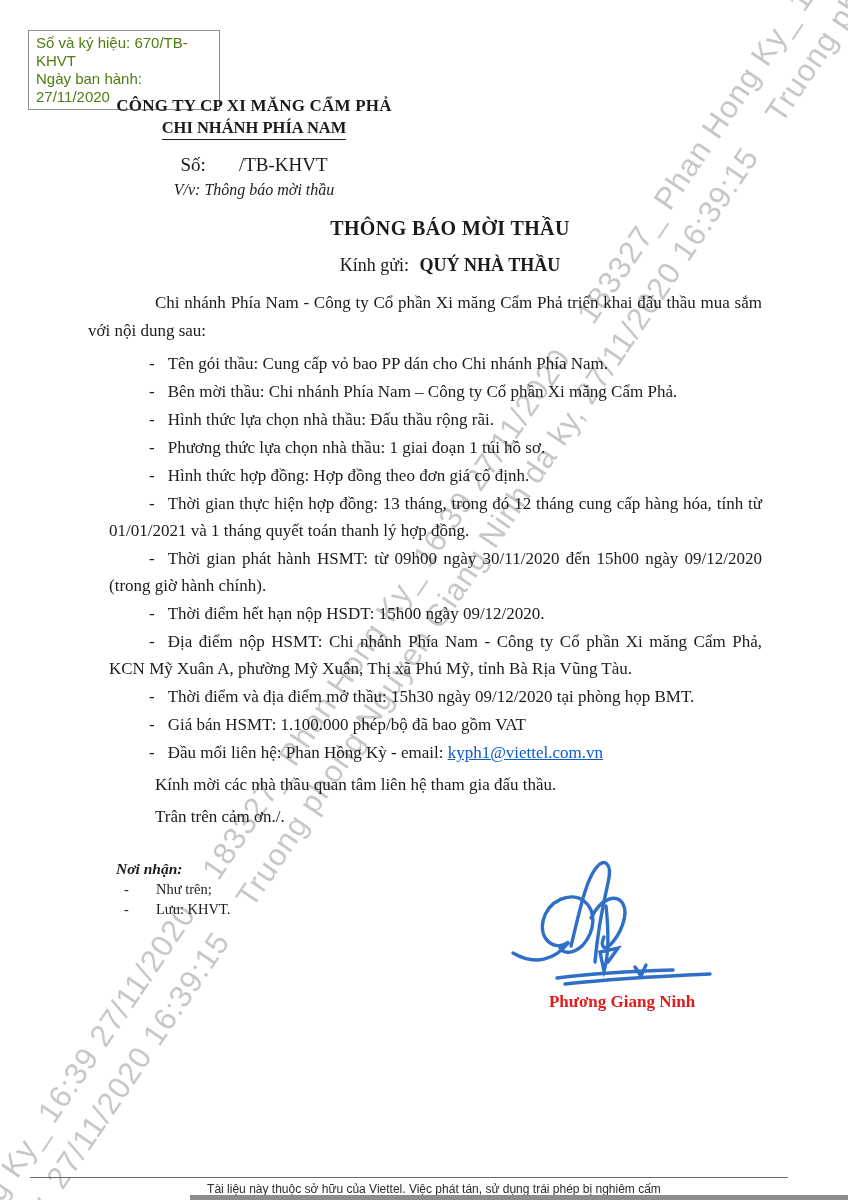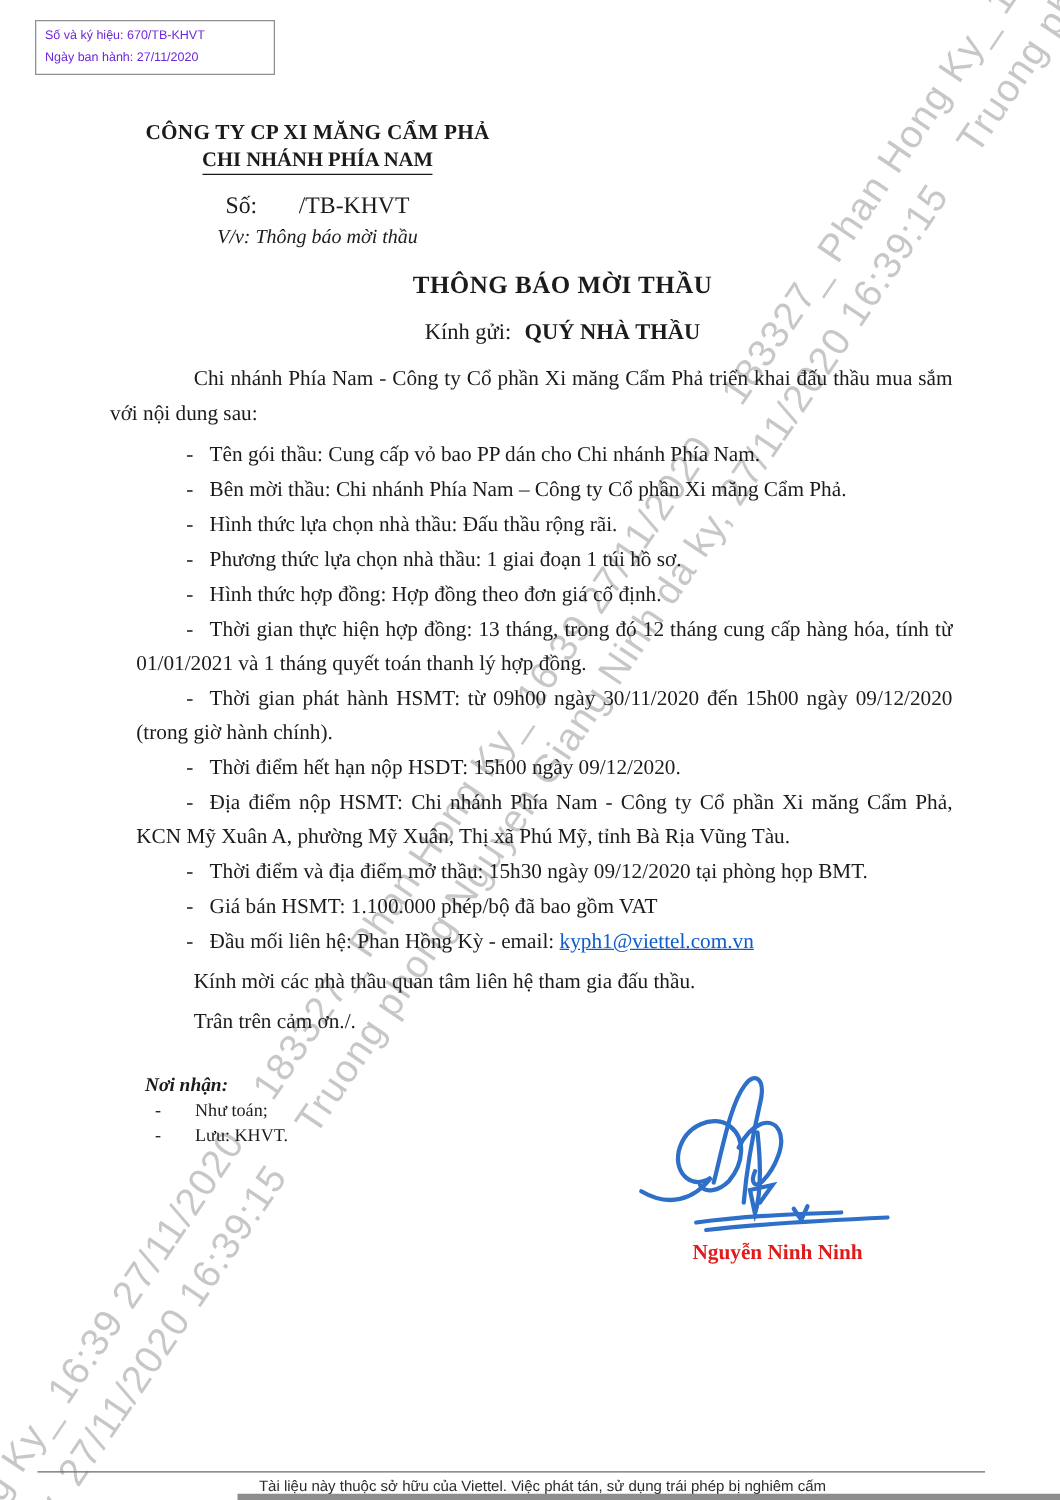--- a/index.html
+++ b/index.html
@@ -12,24 +12,24 @@
   .wm {
     position:absolute; white-space:nowrap; pointer-events:none;
     font-family:"Liberation Sans","DejaVu Sans",sans-serif;
     font-size:31px; letter-spacing:1px; color:#c7c7c7;
     transform:rotate(-56deg); transform-origin:0 0;
   }
   .wm-a1 { left:-180px; top:1422px; }
   .wm-a2 { left:-300px; top:1678px; }
   
   .stamp-box {
-    position:absolute; left:28px; top:16px; width:176px;
+    position:absolute; left:28px; top:30px; width:176px;
     border:1px solid #8f8f8f; padding:3px 7px;
     font-family:"Liberation Sans","DejaVu Sans",sans-serif;
-    font-size:10px; line-height:18px; color:#6d28d9; background:rgba(255,255,255,.85);
+    font-size:15px; line-height:18px; color:#4d7c0f; background:rgba(255,255,255,.85);
   }
   
   .content { position:absolute; left:88px; top:96px; width:724px; font-size:17px; }
   .header-row { display:flex; }
   .col-left { width:332px; text-align:center; }
   .col-right { flex:1; text-align:center; }
   .org   { font-size:17px; letter-spacing:.2px;font-weight:bold; }
   .branch{ font-size:16.5px; font-weight:bold; margin-top:2px; }
   .branch span, .nat2 span { border-bottom:1.5px solid #1b1b1b; padding-bottom:2px; }
   .doc-no { margin-top:16px; font-size:19px; }
@@ -116,39 +116,39 @@
       <div class="li"><span class="dash">-</span><span class="gap"></span><span>Đầu mối liên hệ: Phan Hồng Kỳ - email: </span><a class="email" href="#">kyph1@viettel.com.vn</a></div>
     </div>
 
     <div class="closing">Kính mời các nhà thầu quan tâm liên hệ tham gia đấu thầu.</div>
     <div class="closing">Trân trên cảm ơn./.</div>
 
     <div class="signoff">
 
       <div class="recipients">
         <div class="rec-head">Nơi nhận:</div>
-        <div class="rec-item"><span class="d">-</span><span>Như toán;</span></div>
+        <div class="rec-item"><span class="d">-</span><span>Như trên;</span></div>
         <div class="rec-item"><span class="d">-</span><span>Lưu: KHVT.</span></div>
       </div>
 
       <div class="sig-wrap">
         <svg width="230" height="145" viewBox="0 0 230 145" fill="none" xmlns="http://www.w3.org/2000/svg">
           <g stroke="#2e6fc8" stroke-width="3.4" stroke-linecap="round" fill="none">
             <path d="M8,97 C30,110 50,104 64,86 C50,96 34,84 38,65 C43,44 66,35 79,45 C92,55 90,75 78,89 C70,97 59,99 55,92"></path>
             <path d="M66,90 C74,58 80,26 91,12 C99,1 108,7 103,27 C97,53 92,82 90,106"></path>
             <path d="M86,62 C96,42 112,37 118,48 C124,59 115,79 105,89 C99,95 95,90 99,81"></path>
             <path d="M101,50 C104,78 103,102 99,115 L95,96 L113,92 L103,106"></path>
             <path d="M52,122 C90,117 130,115 168,114"></path>
             <path d="M60,128 C105,123 160,120 205,118"></path>
             <path d="M130,111 l6,9 l5,-11"></path>
           </g>
         </svg>
       </div>
 
-      <div class="signer">Nguyễn Ninh Ninh</div>
+      <div class="signer">Phương Giang Ninh</div>
     </div>
   </div>
 
   <div class="footer-line"></div>
   <div class="footer-text">Tài liệu này thuộc sở hữu của Viettel. Việc phát tán, sử dụng trái phép bị nghiêm cấm</div>
   <div class="bottom-bar"></div>
 
 </div>
 
 </body></html>

